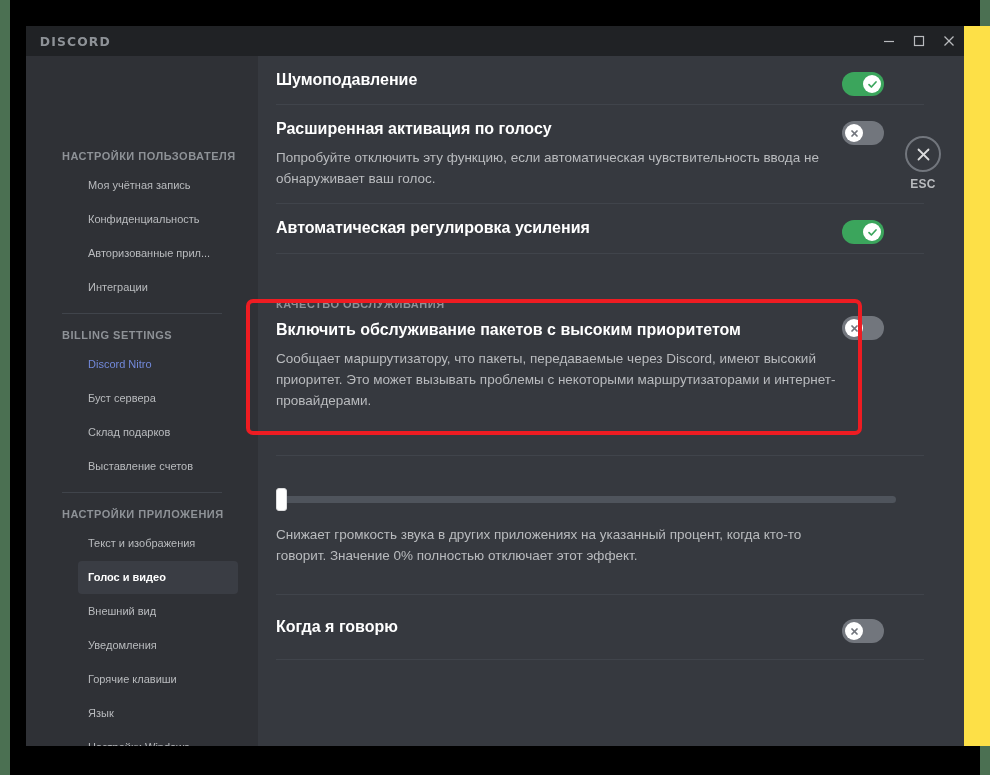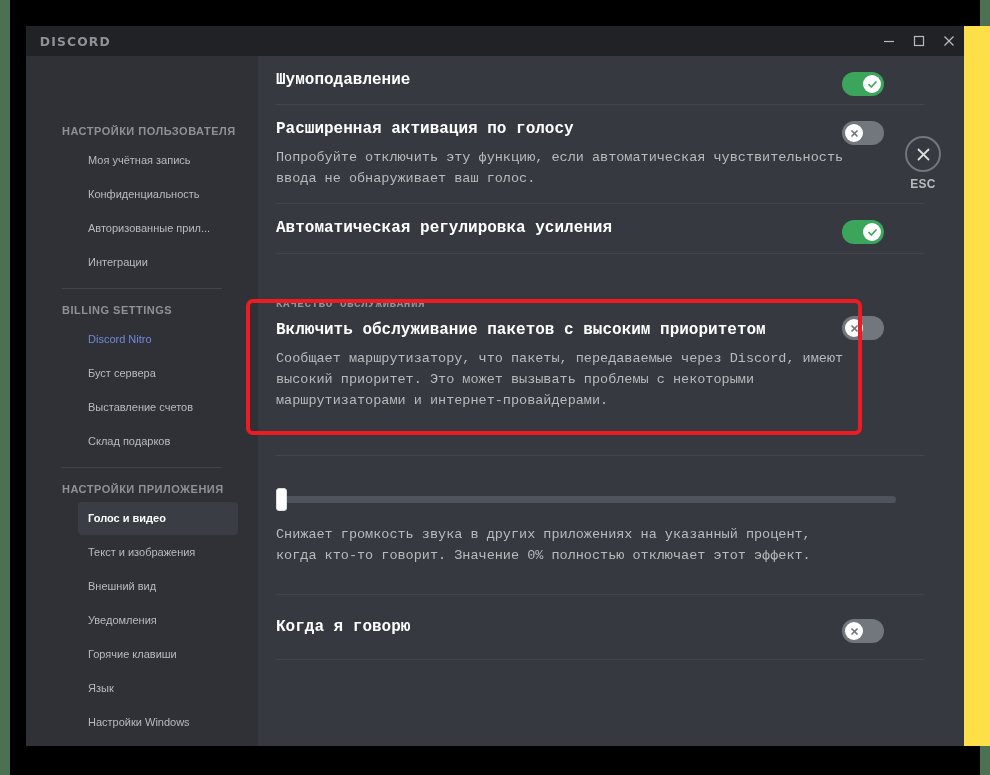--- a/index.html
+++ b/index.html
@@ -84,21 +84,21 @@
     width: 938px;
     height: 690px;
     display: flex;
   }
 
   
   #sidebar {
     width: 232px;
     height: 690px;
     background: #2f3136;
-    padding-top: 63px;
+    padding-top: 88px;
     overflow: hidden;
   }
   .side-header {
     color: #8e9297;
     font-size: 11px;
     font-weight: bold;
     letter-spacing: 0.5px;
     padding: 6px 10px 6px 36px;
     text-transform: uppercase;
   }
@@ -132,21 +132,20 @@
     flex: 1;
     height: 690px;
     background: #36393f;
     overflow: hidden;
   }
   #content {
     position: absolute;
     left: 0; top: 0;
     width: 706px;
     padding: 0 40px 0 18px;
-    font-family: Liberation Mono, monospace;
   }
   .setting-row {
     position: relative;
     padding: 14px 0 14px 0;
   }
   .row-title {
     color: #ffffff;
     font-size: 16px;
     font-weight: bold;
     line-height: 20px;
@@ -321,34 +320,34 @@
         <div class="side-divider"></div>
 
         <div class="side-header">BILLING SETTINGS</div>
         <div class="side-item-wrap">
           <div class="side-item nitro">Discord Nitro</div>
         </div>
         <div class="side-item-wrap">
           <div class="side-item">Буст сервера</div>
         </div>
         <div class="side-item-wrap">
+          <div class="side-item">Склад подарков</div>
+        </div>
+        <div class="side-item-wrap">
           <div class="side-item">Выставление счетов</div>
         </div>
-        <div class="side-item-wrap">
-          <div class="side-item">Склад подарков</div>
-        </div>
 
         <div class="side-divider"></div>
 
         <div class="side-header">НАСТРОЙКИ ПРИЛОЖЕНИЯ</div>
         <div class="side-item-wrap">
+          <div class="side-item">Текст и изображения</div>
+        </div>
+        <div class="side-item-wrap">
           <div class="side-item active">Голос и видео</div>
-        </div>
-        <div class="side-item-wrap">
-          <div class="side-item">Текст и изображения</div>
         </div>
         <div class="side-item-wrap">
           <div class="side-item">Внешний вид</div>
         </div>
         <div class="side-item-wrap">
           <div class="side-item">Уведомления</div>
         </div>
         <div class="side-item-wrap">
           <div class="side-item">Горячие клавиши</div>
         </div>

